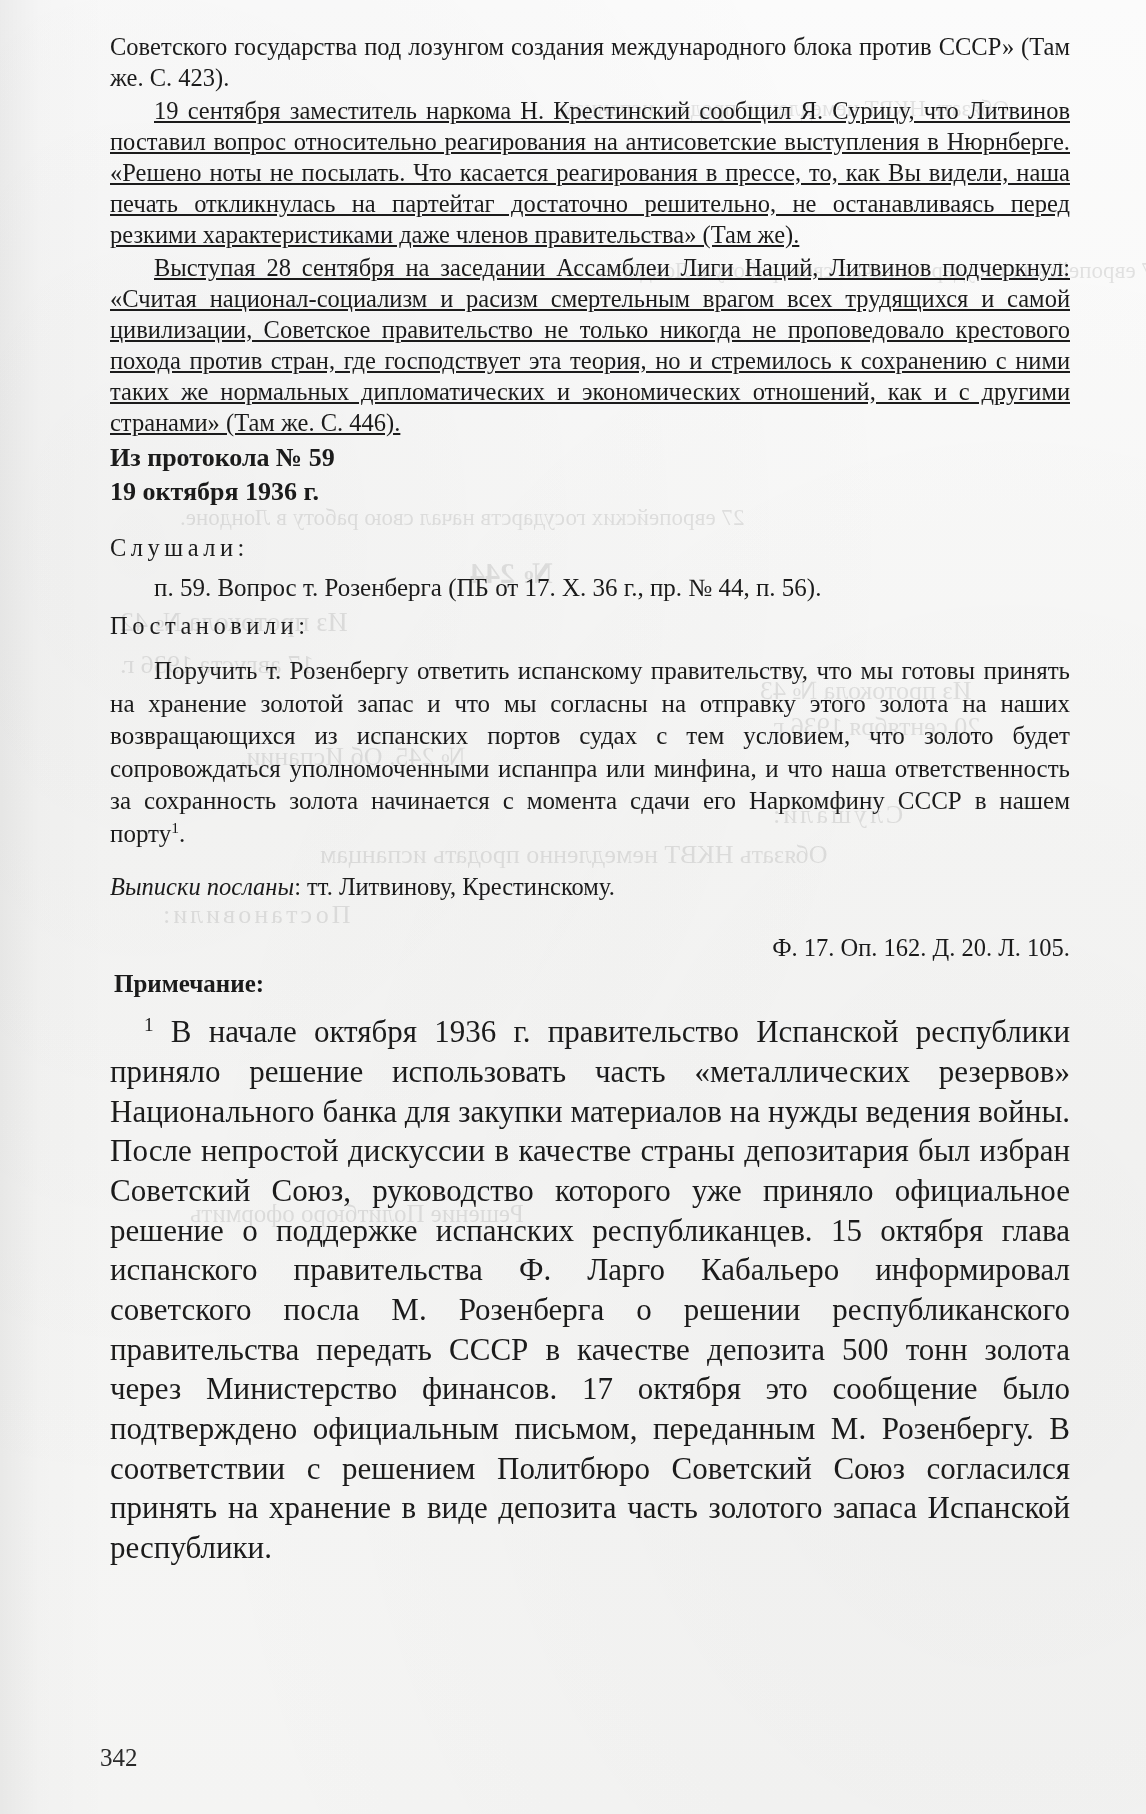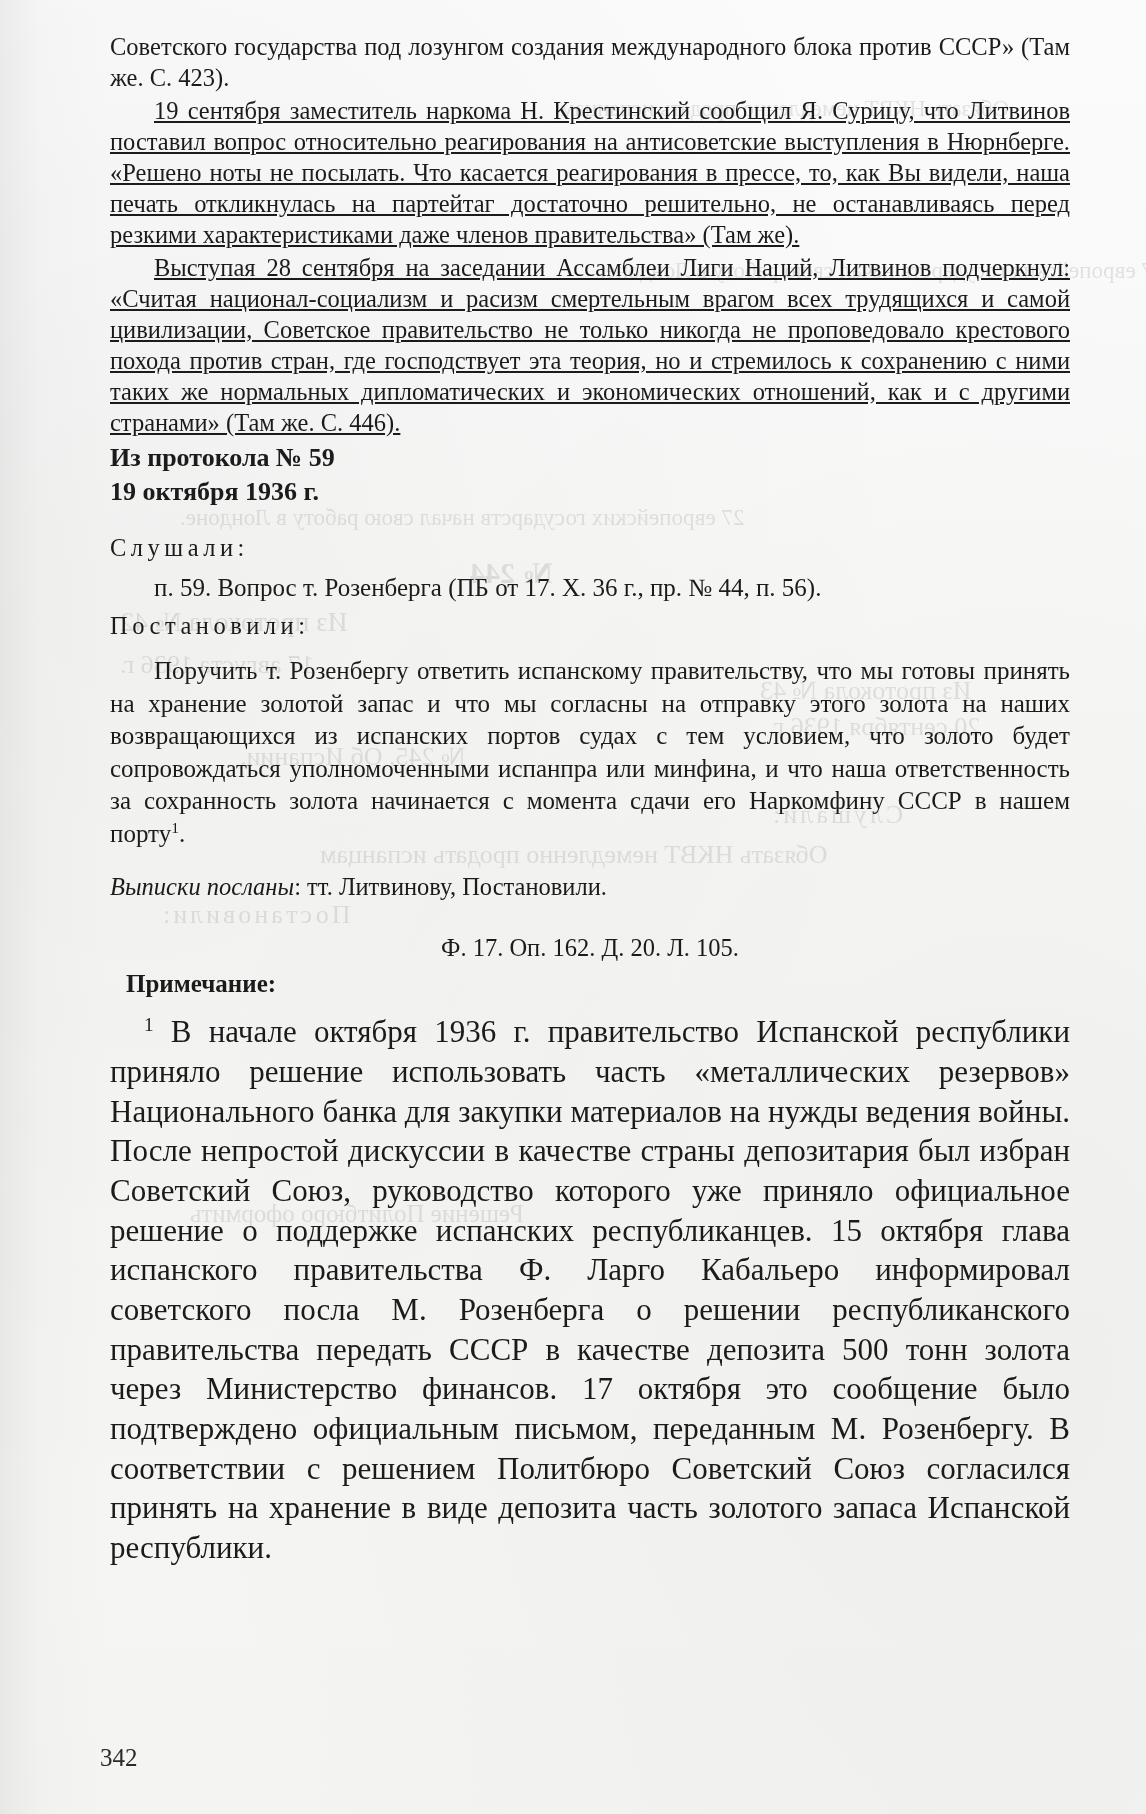--- a/index.html
+++ b/index.html
@@ -90,28 +90,28 @@
   }
 
   .dispatch {
     font-size: 24.5px;
     margin: 22px 0 0 0;
   }
   .dispatch i { font-style: italic; }
 
   .archive {
     font-size: 24.5px;
-    text-align: center;
+    text-align: right;
     margin: 30px 0 0 0;
   }
 
   .note-head {
     font-size: 25px;
     font-weight: bold;
-    margin: 6px 0 14px 16px;
+    margin: 6px 0 14px 4px;
   }
 
   .note-body {
     font-size: 31px;
     line-height: 1.28;
     text-align: justify;
     text-indent: 34px;
   }
 
   sup { font-size: 0.62em; vertical-align: super; line-height: 0; }
@@ -156,21 +156,21 @@
     </div>
 
     <div class="sparse">Слушали:</div>
 
     <div class="item">п. 59. Вопрос т. Розенберга (ПБ от 17. X. 36 г., пр. № 44, п. 56).</div>
 
     <div class="sparse">Постановили:</div>
 
     <p class="resolution"><span>Поручить т. Розенбергу ответить испанскому правительству, что мы готовы принять на хранение золотой запас и что мы согласны на отправку этого золота на наших возвращающихся из испанских портов судах с тем условием, что золото будет сопровождаться уполномоченными испанпра или минфина, и что наша ответственность за сохранность золота начинается с момента сдачи его Наркомфину СССР в нашем порту</span><sup>1</sup>.</p>
 
-    <p class="dispatch"><i>Выписки посланы</i><span>: тт. Литвинову, Постановили.</span></p>
+    <p class="dispatch"><i>Выписки посланы</i><span>: тт. Литвинову, Крестинскому.</span></p>
 
     <p class="archive">Ф. 17. Оп. 162. Д. 20. Л. 105.</p>
 
     <div class="note-head">Примечание:</div>
 
     <p class="note-body"><sup>1</sup> <span>В начале октября 1936 г. правительство Испанской республики приняло решение использовать часть «металлических резервов» Национального банка для закупки материалов на нужды ведения войны. После непростой дискуссии в качестве страны депозитария был избран Советский Союз, руководство которого уже приняло официальное решение о поддержке испанских республиканцев. 15 октября глава испанского правительства Ф. Ларго Кабальеро информировал советского посла М. Розенберга о решении республиканского правительства передать СССР в качестве депозита 500 тонн золота через Министерство финансов. 17 октября это сообщение было подтверждено официальным письмом, переданным М. Розенбергу. В соответствии с решением Политбюро Советский Союз согласился принять на хранение в виде депозита часть золотого запаса Испанской республики.</span></p>
 
   </div>
 
   <div class="page-num">342</div>

